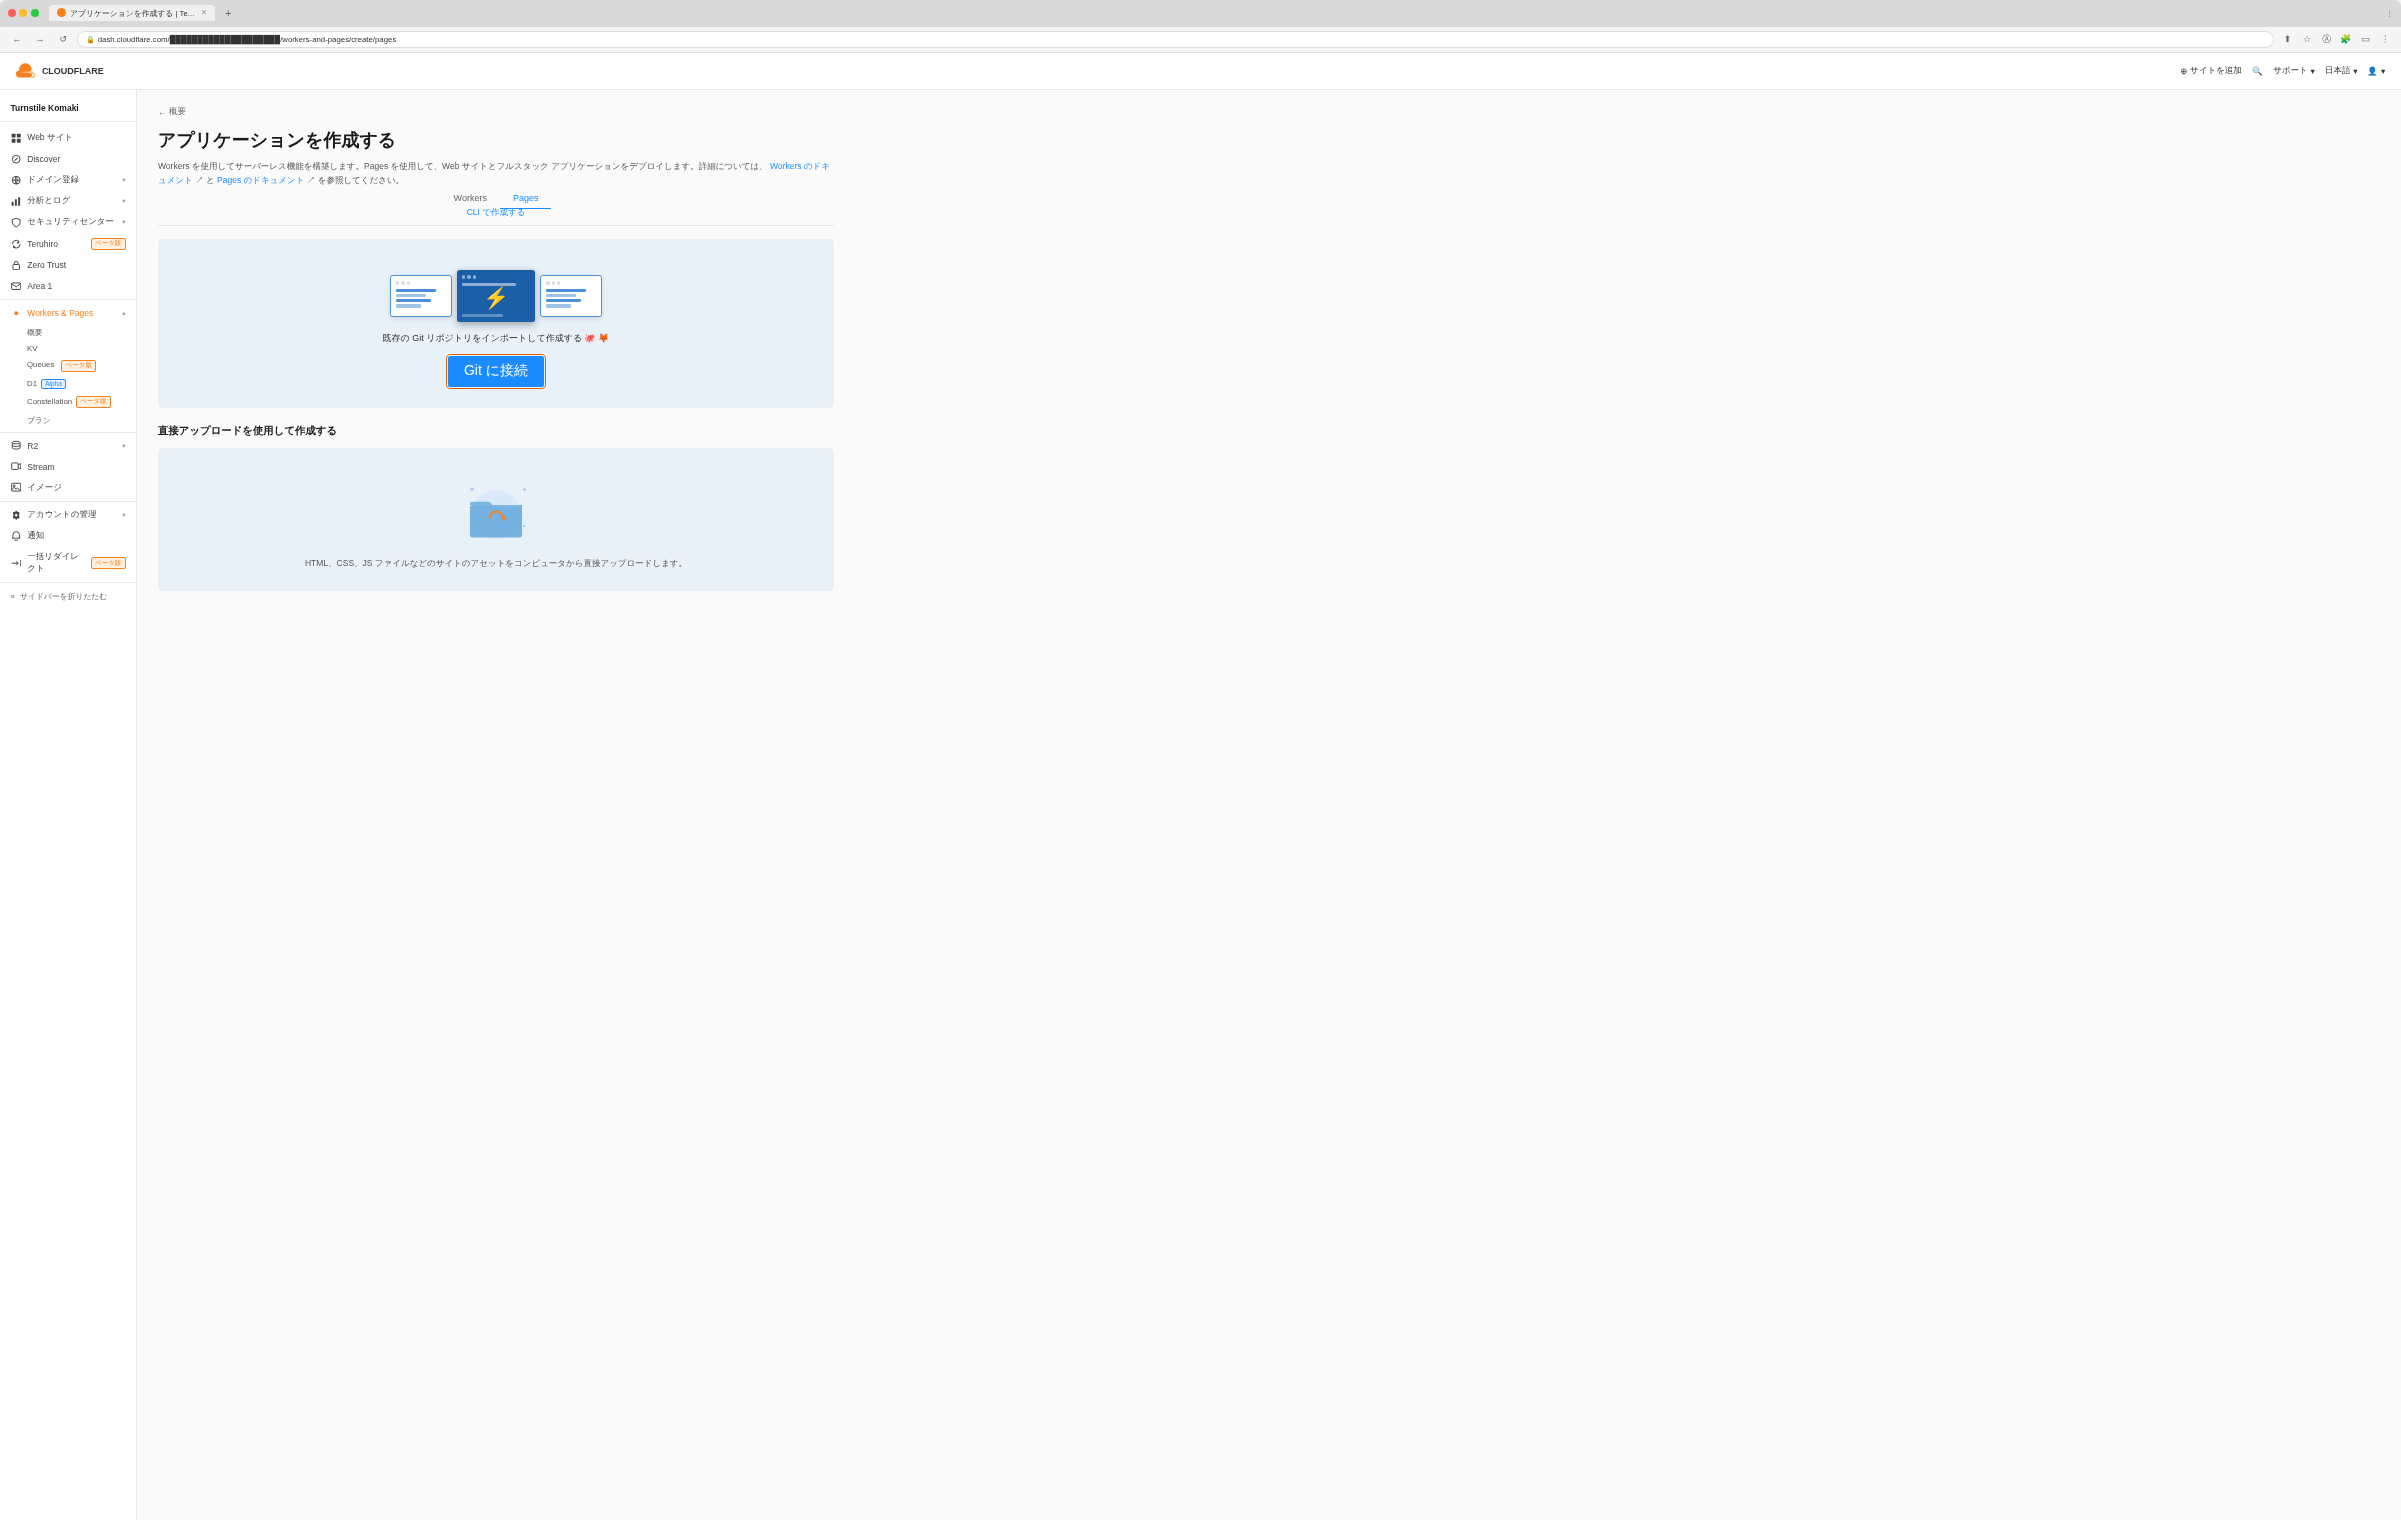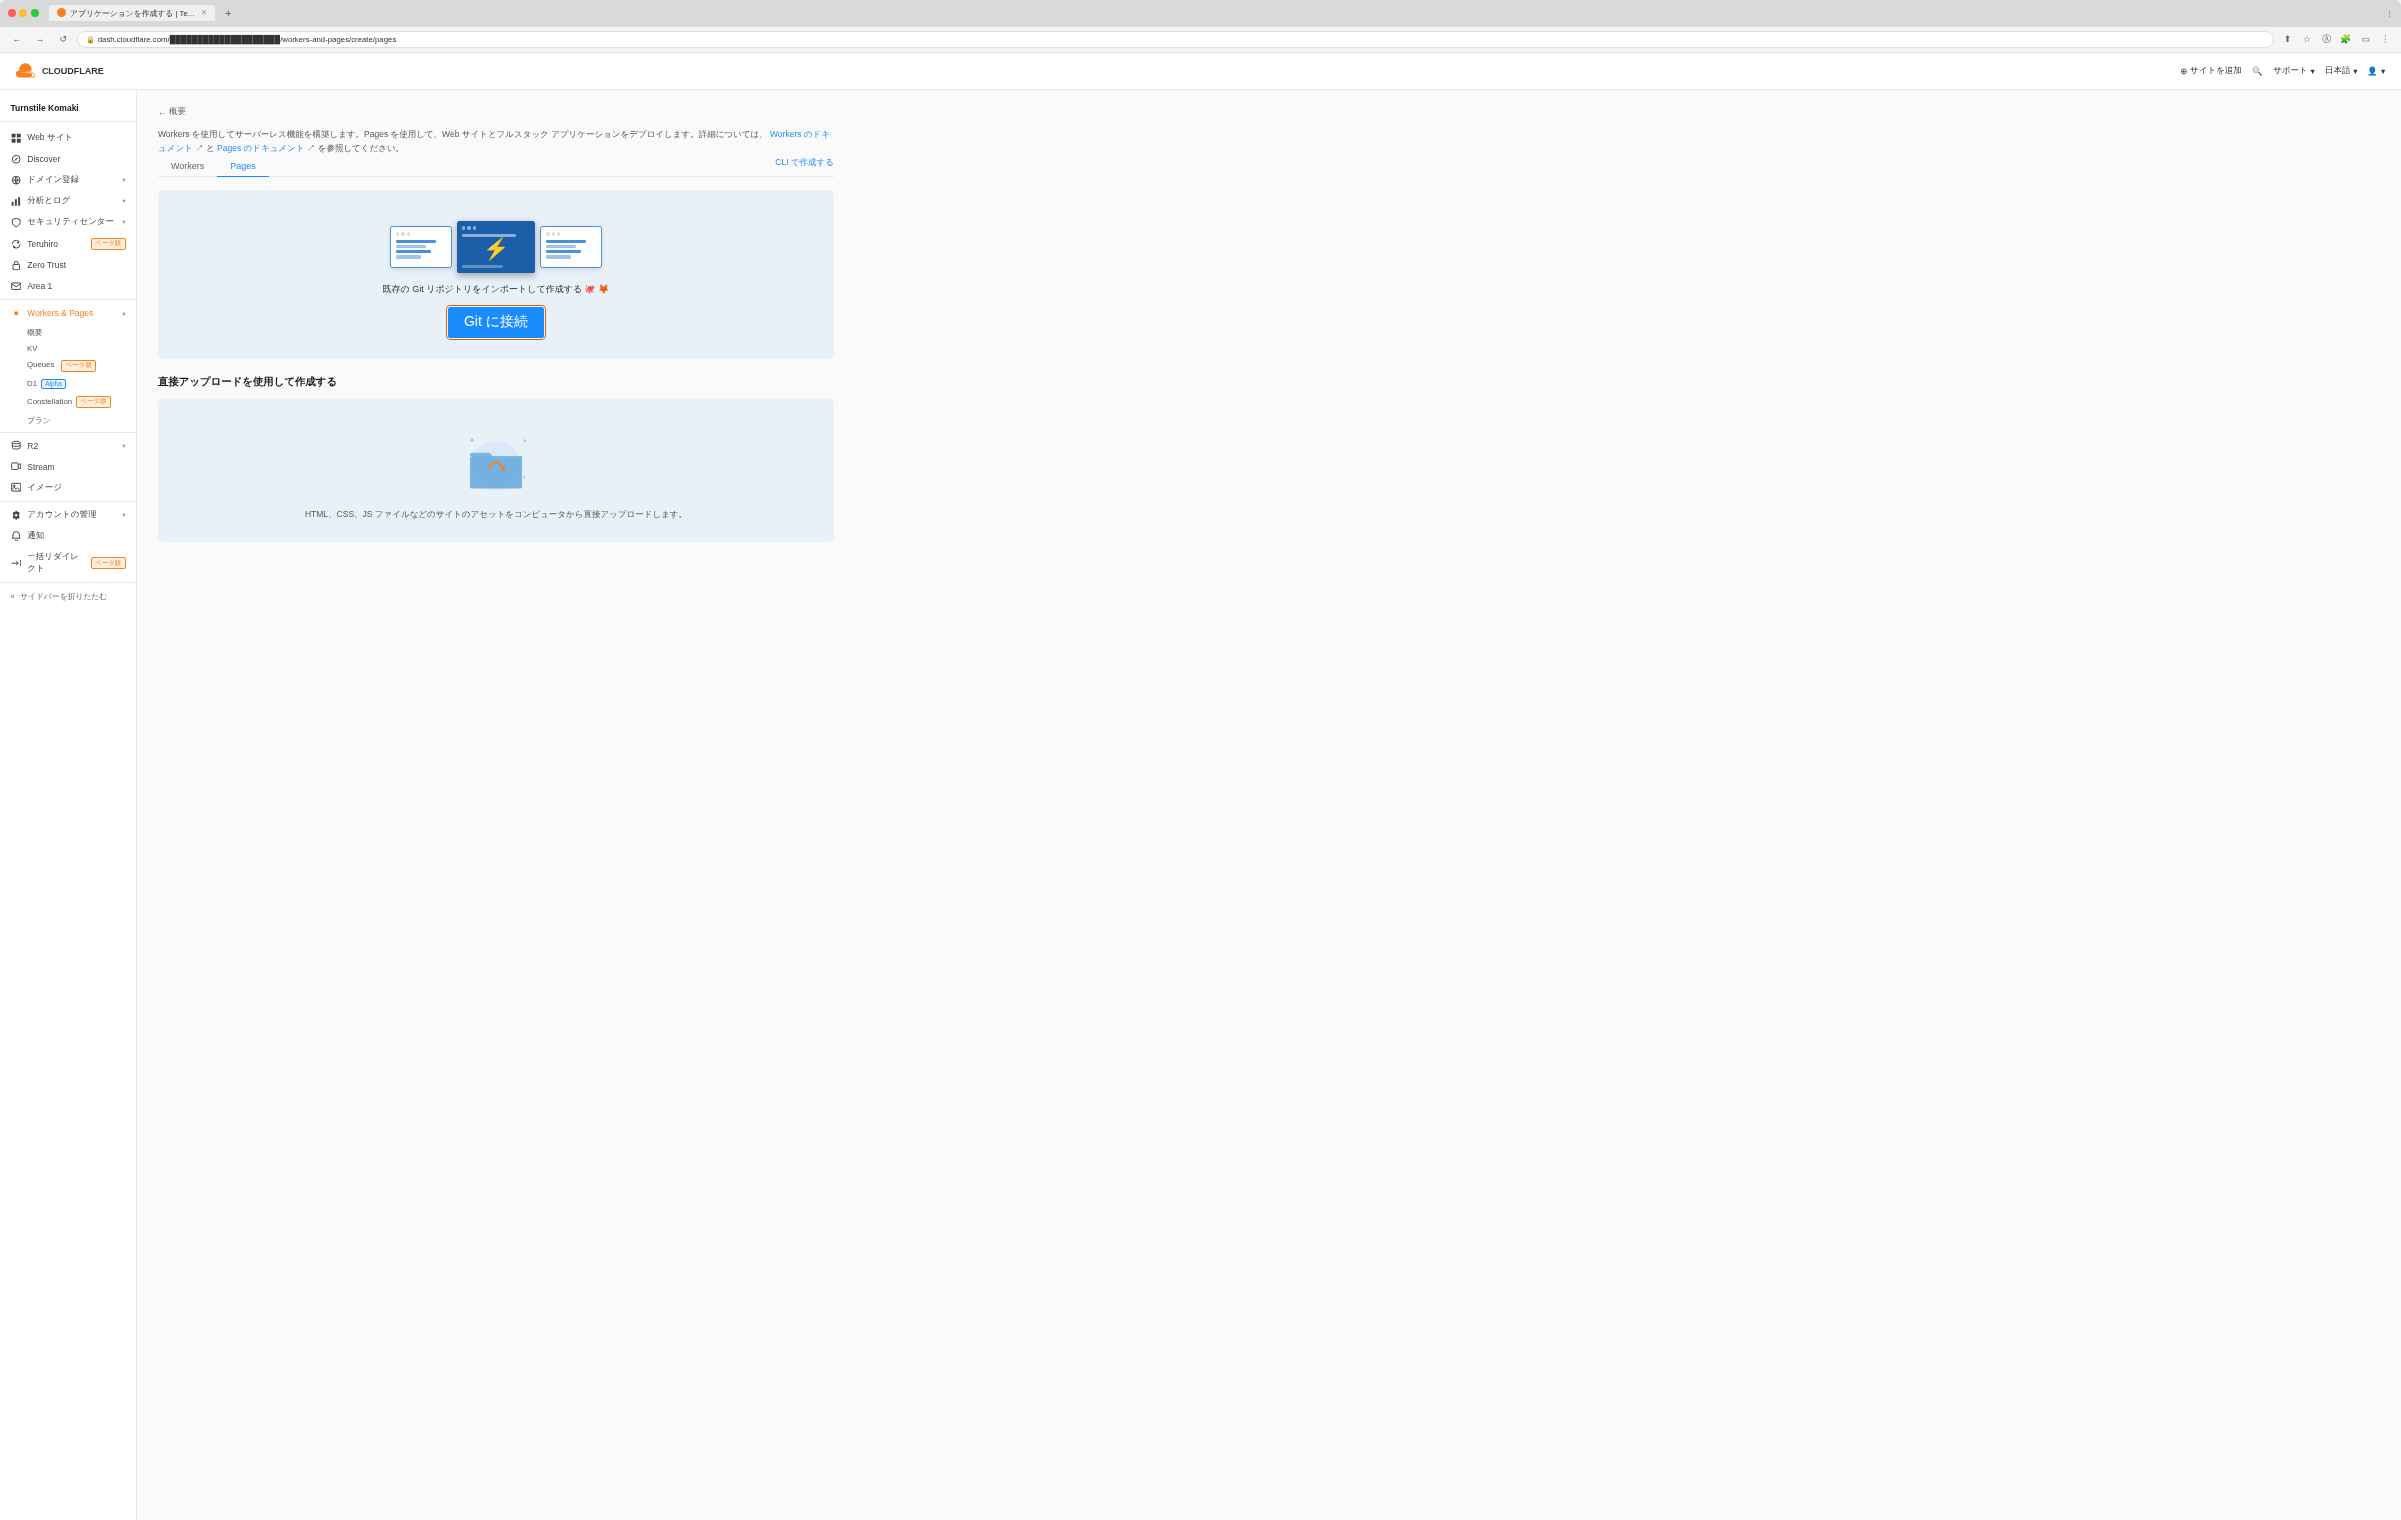--- a/index.html
+++ b/index.html
@@ -53,21 +53,21 @@
     
     .main { flex: 1; overflow-y: auto; background: #fafafa; }
     .main-inner { padding: 15.7px 21px; max-width: 718px; }
 
     .breadcrumb { display: flex; align-items: center; gap: 2.6px; font-size: 8.5px; color: #666; margin-bottom: 10.4px; cursor: pointer; }
     .page-title { font-size: 18px; font-weight: 700; color: #1a1a1a; margin-bottom: 7.8px; }
     .page-desc { font-size: 8.5px; color: #555; line-height: 1.6; }
     .page-desc a { color: #1a8cff; text-decoration: none; }
 
     
-    .tabs { display: flex; align-items: center; border-bottom: 1.3px solid #e8e8e8; margin-bottom: 13px; justify-content: space-between; }
+    .tabs { display: flex; align-items: center; border-bottom: 1.3px solid #e8e8e8; margin-bottom: 13px; justify-content: space-between; flex-direction: column; }
     .tabs-left { display: flex; gap: 0; }
     .tab { padding: 5.2px 13px; font-size: 9px; color: #666; cursor: pointer; border-bottom: 1.3px solid transparent; margin-bottom: -1.3px; }
     .tab.active { color: #1a8cff; border-bottom-color: #1a8cff; font-weight: 500; }
     .cli-link { font-size: 8.5px; color: #1a8cff; cursor: pointer; text-decoration: none; padding-bottom: 5.2px; }
 
     
     .card { background: #e8f0f8; border-radius: 5.2px; padding: 21px 15.7px; margin-bottom: 15.7px; text-align: center; }
     .card-title { font-size: 9px; color: #333; margin-bottom: 10.4px; margin-top: 10.4px; }
     .git-connect-btn { background: #1a8cff; color: white; border: none; padding: 6.5px 15.7px; border-radius: 2.6px; font-size: 14px; cursor: pointer; outline: 1.3px solid #e05c00; outline-offset: 1.3px; }
 
@@ -348,20 +348,21 @@
   </div>
 
   <div class="main">
     <div class="main-inner">
 
       <div class="breadcrumb">
         <span>←</span>
         <span>概要</span>
       </div>
 
+      <h1 class="page-title">アプリケーションを作成する</h1>
 
       <div class="page-desc">
         <span>Workers を使用してサーバーレス機能を構築します。Pages を使用して、Web サイトとフルスタック アプリケーションをデプロイします。詳細については、</span>
         <a href="#">Workers のドキュメント</a> ↗
         <span> と </span>
         <a href="#">Pages のドキュメント</a> ↗
         <span>を参照してください。</span>
       </div>
 
       <div class="tabs">

